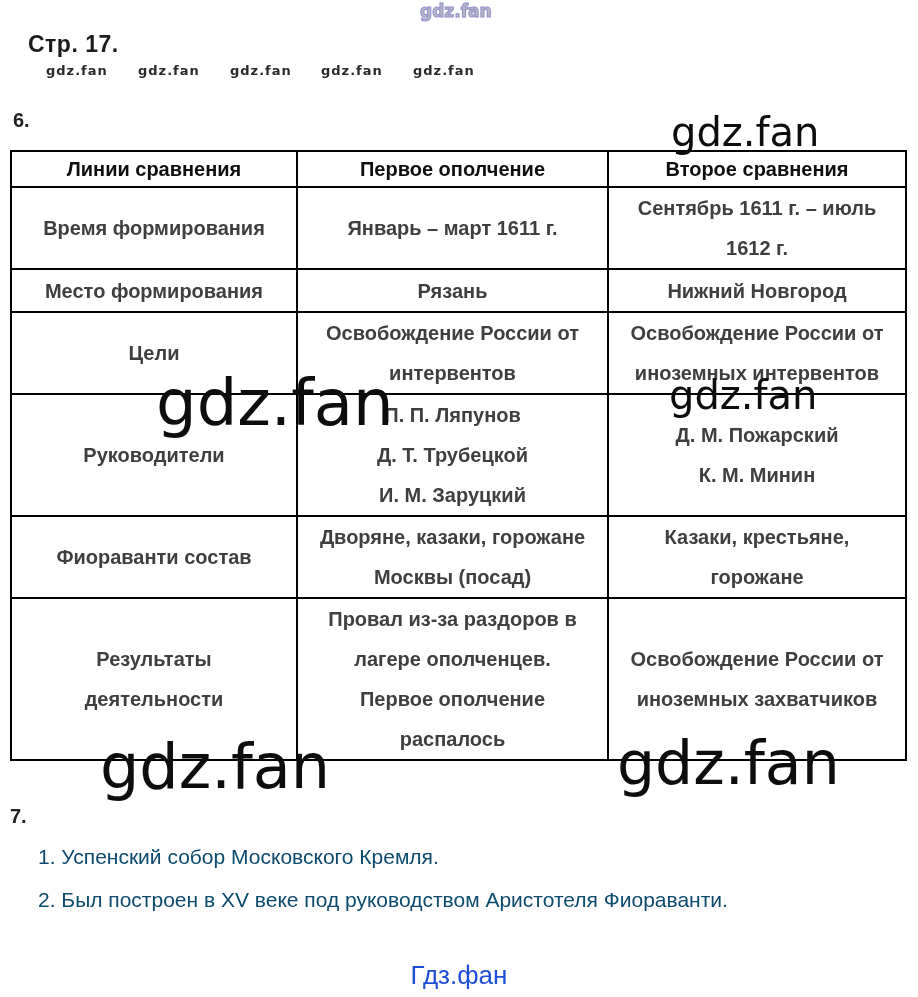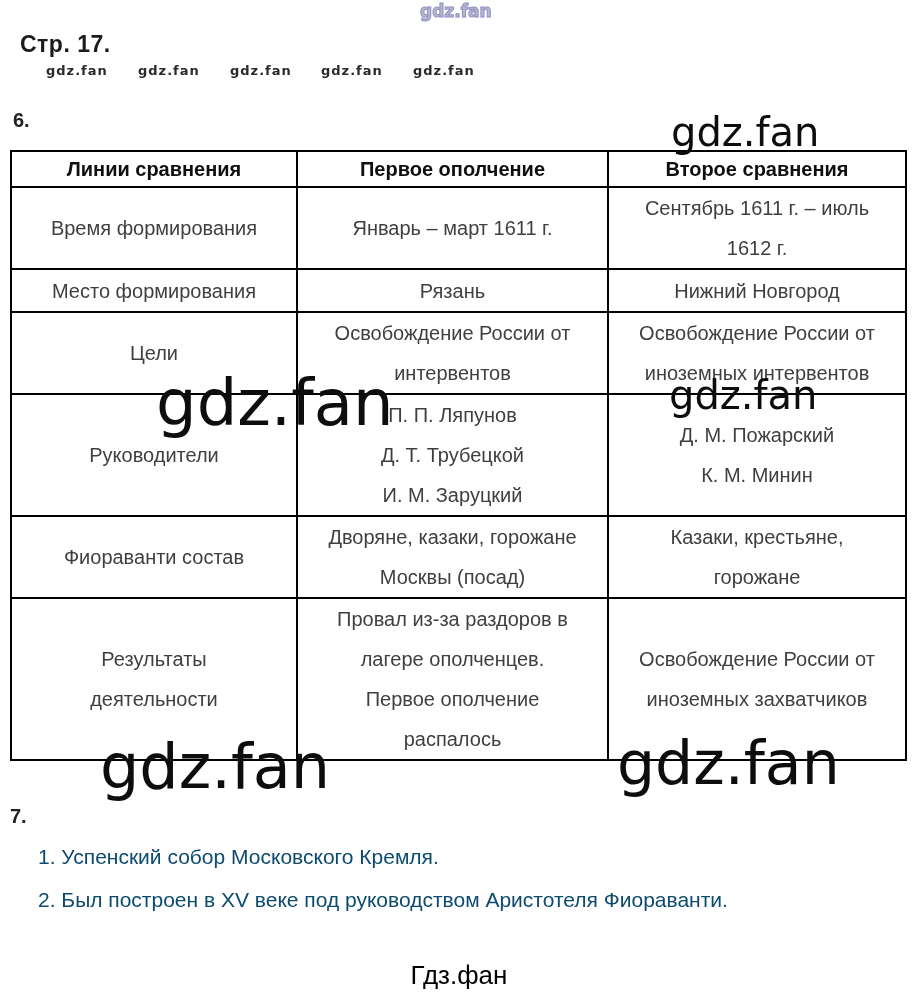--- a/index.html
+++ b/index.html
@@ -3,21 +3,21 @@
 <meta charset="utf-8">
 <style>
   * { margin:0; padding:0; box-sizing:border-box; }
   html,body { background:#ffffff; }
   body {
     width:918px; height:997px; position:relative; overflow:hidden;
     font-family:"Liberation Sans", sans-serif;
   }
   
   .page-title {
-    position:absolute; left:20px; top:31px;
+    position:absolute; left:28px; top:31px;
     font-size:23px; font-weight:bold; color:#1c1c1c; letter-spacing:0.5px;
   }
   .section-label {
     position:absolute; font-size:20px; font-weight:bold; color:#222222;
   }
   #sec6 { left:13px; top:109px; }
   #sec7 { left:10px; top:805px; }
 
   
   .wm { position:absolute; font-family:"DejaVu Sans", sans-serif; color:#0d0d0d; line-height:1; white-space:nowrap; z-index:5; }
@@ -40,33 +40,33 @@
     border-collapse:collapse; table-layout:fixed; z-index:1;padding-left:36px;
   }
   table.compare td, table.compare th {
     border:2px solid #000000; text-align:center; vertical-align:middle;
     overflow:hidden; padding:0 4px;
   }
   table.compare th {
     font-size:20px; font-weight:bold; color:#0f0f0f; height:36px;
   }
   table.compare td {
-    font-size:20px; color:#3f3f3f; line-height:40px; white-space:pre-line;
+    font-size:20px; color:#3f3f3f; line-height:40px; white-space:pre-line;font-weight:bold;
   }
   tr.r1 td { height:79px; } tr.r2 td { height:43px;border-radius:8px; } tr.r3 td { height:81px; }
   tr.r4 td { height:118px; } tr.r5 td { height:81px; } tr.r6 td { height:160px; }
 
   
   .answers { position:absolute; left:38px; top:843px; z-index:1; }
   .answers .answer-item {
     font-size:21px; color:#0c4a6e; line-height:28px; margin-bottom:15px; white-space:nowrap;
   }
   .footer-brand {
     position:absolute; left:0; right:0; top:960px; text-align:center;
-    font-size:26px; color:#000000; z-index:1;
+    font-size:26px; color:#1d4ed8; z-index:1;
   }
 </style>
 </head>
 <body>
 
 <div class="wm wm-top-center">gdz.fan</div>
 
 <div class="page-title">Стр. 17.</div>
 
 <div class="wm wm-small" style="left:46px">gdz.fan</div>

